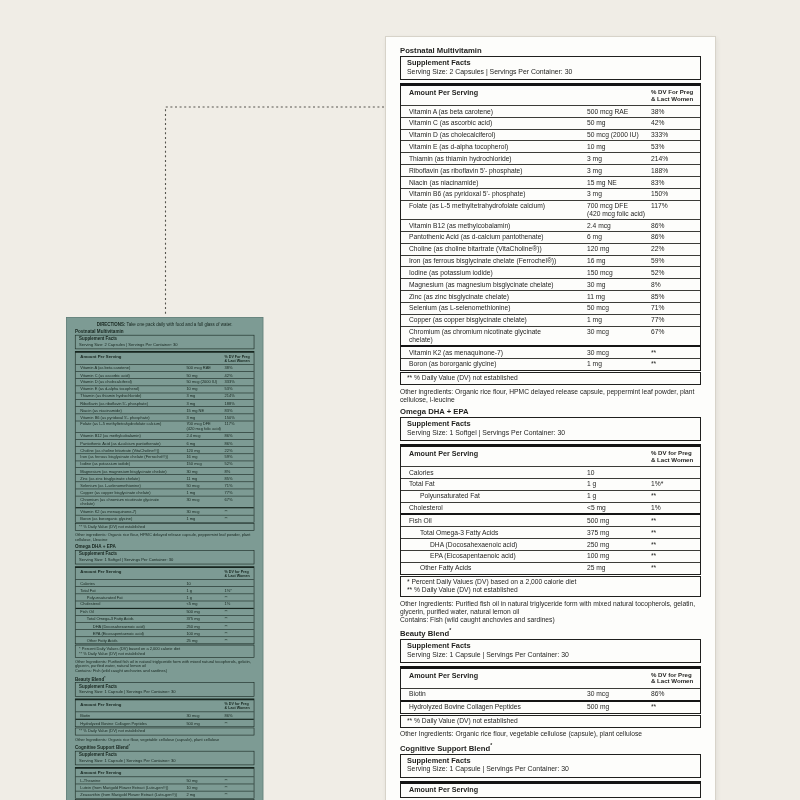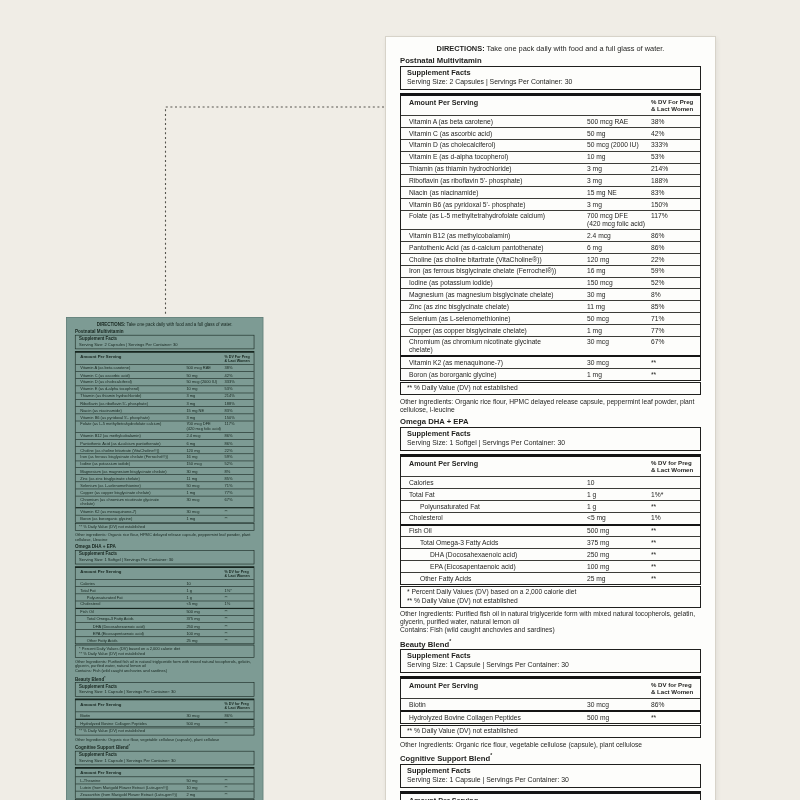--- a/index.html
+++ b/index.html
@@ -298,21 +298,20 @@
             <span class="ramt">2 mg</span>
             <span class="rdv">**</span>
           </div>
         </div>
         <div class="fn-box"></div>
       </div>
   </div>
 
   <div class="full-wrap">
     <div class="panel" id="panel-full">
-        <div class="directions"><span class="dir-label">DIRECTIONS:</span> Take one pack daily with food and a full glass of water.</div>
         <div class="sec-heading">Postnatal Multivitamin</div>
         <div class="sf-box">
           <div class="sf-title">Supplement Facts</div>
           <div class="sf-serving">Serving Size: 2 Capsules  |  Servings Per Container: 30</div>
         </div>
         <div class="tbl">
           <div class="row head-row">
             <span class="rname hd">Amount Per Serving</span>
             <span class="ramt"></span>
             <span class="rdv dv-hd">% DV For Preg<br>&amp; Lact Women</span>

